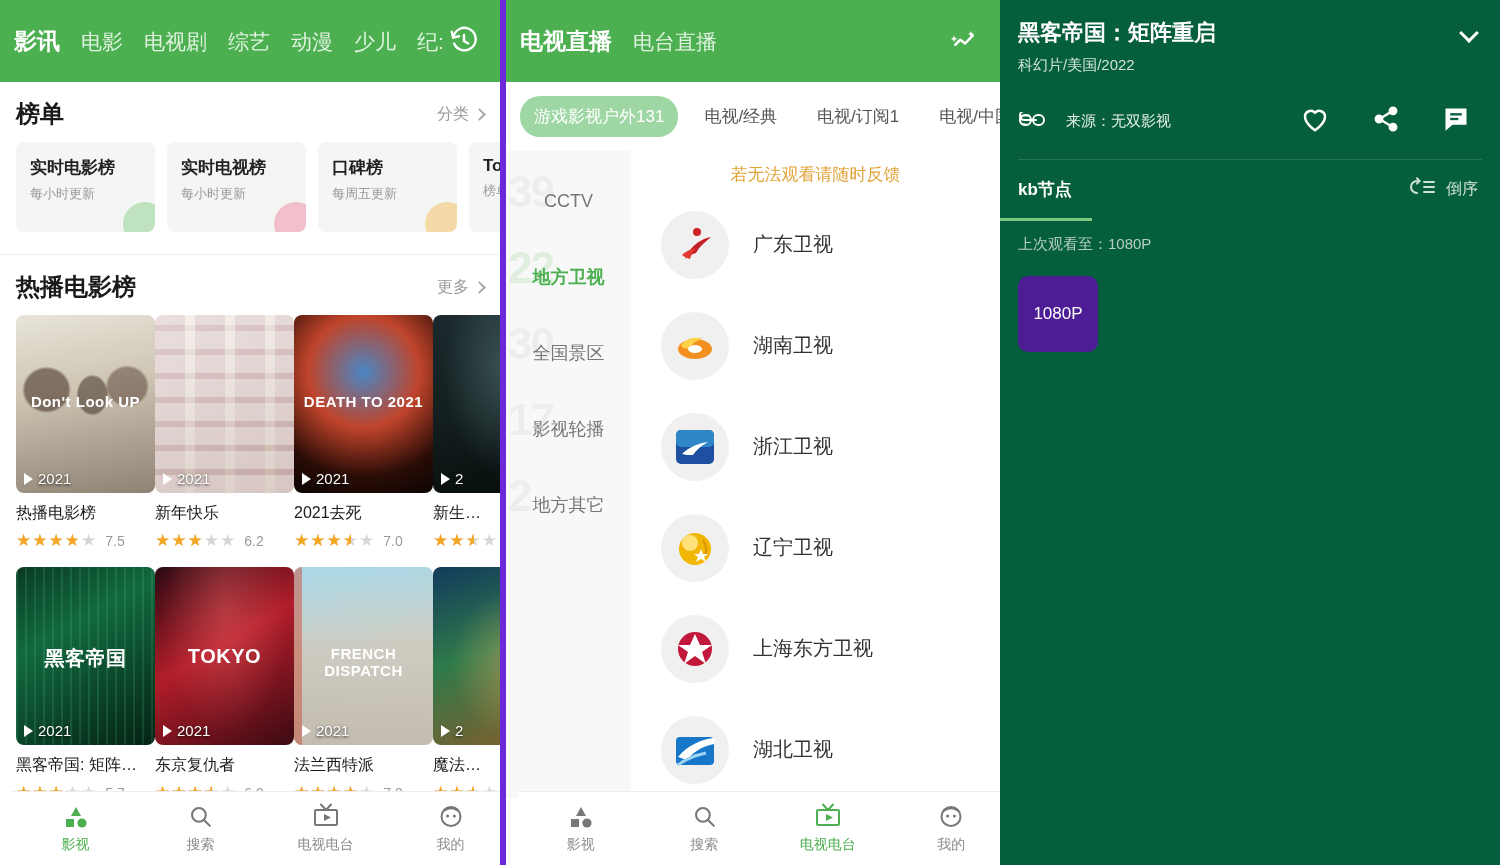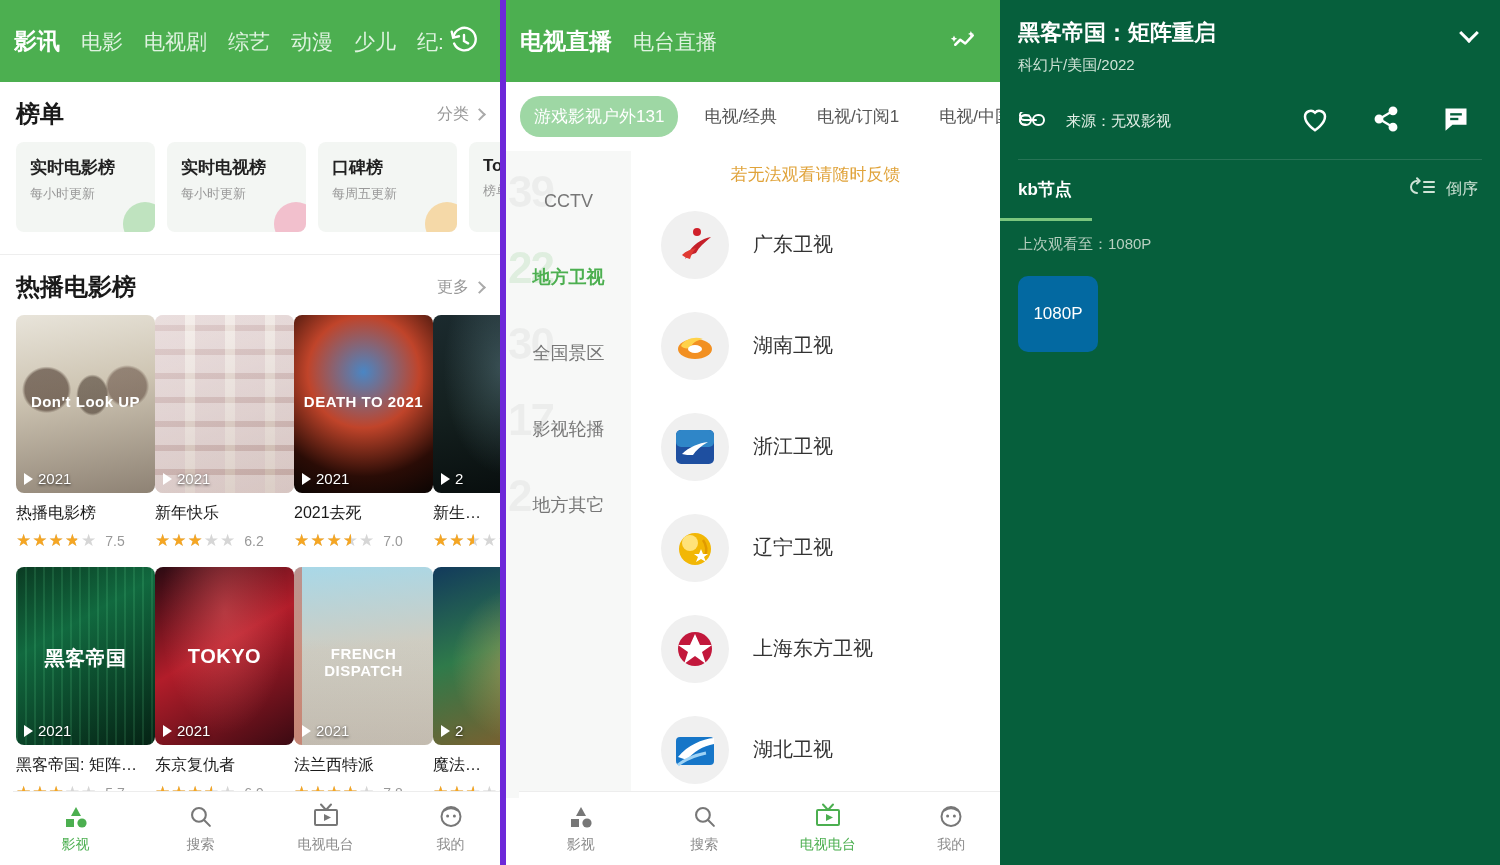--- a/index.html
+++ b/index.html
@@ -114,21 +114,21 @@
   .vcaret{position:absolute;right:24px;top:26px;width:14px;height:14px;border-right:3px solid #fff;border-bottom:3px solid #fff;transform:rotate(45deg);}
   .vactions{display:flex;align-items:center;margin-top:30px;}
   .vsrc{display:flex;align-items:center;gap:20px;color:#e3efe7;font-size:15px;flex:1;}
   .vicons{display:flex;align-items:center;gap:42px;padding-right:12px;}
   .vdiv{height:1px;background:rgba(255,255,255,.13);margin-top:22px;}
   .vnode{display:flex;align-items:center;justify-content:space-between;padding:16px 22px 0 18px;}
   .vnode-l{color:#fff;font-size:17px;font-weight:bold;}
   .vnode-r{display:flex;align-items:center;gap:10px;color:#cfe3d6;font-size:16px;}
   .tabline{height:3px;background:#7BC67E;width:92px;margin:16px 0 0 0;}
   .vlast{color:#b7cfc0;font-size:15px;padding:14px 0 0 18px;}
-  .qbtn{margin:22px 0 0 18px;width:80px;height:76px;border-radius:10px;background:#0369a1;display:flex;align-items:center;justify-content:center;color:#fff;font-size:17px;}
+  .qbtn{margin:22px 0 0 18px;width:80px;height:76px;border-radius:10px;background:#4c1d95;display:flex;align-items:center;justify-content:center;color:#fff;font-size:17px;}
 </style>
 </head>
 <body>
 
 <div class="screen">
 
   <div class="panel p1">
     <div class="hdr">
       <div class="hdr-tabs">
         <span class="hdr-tab active">影讯</span>

